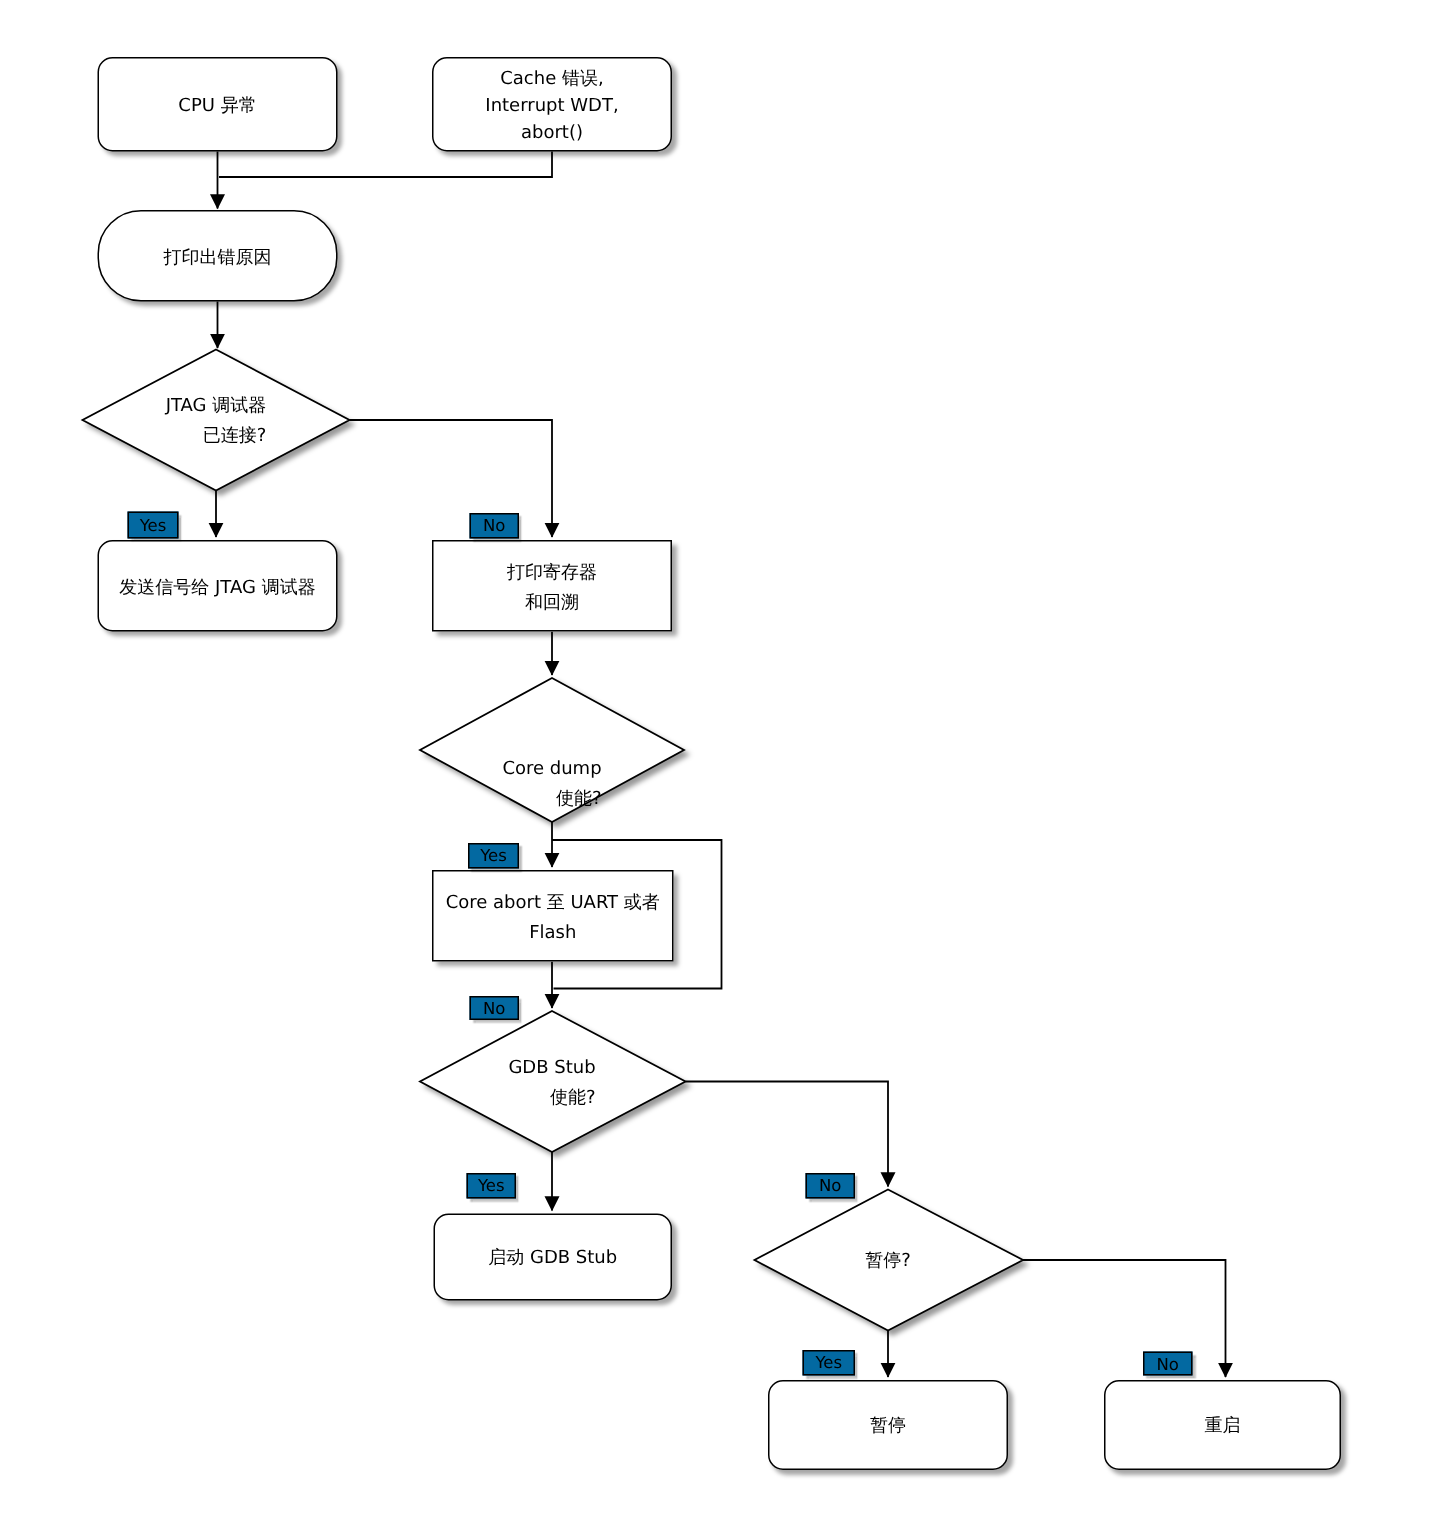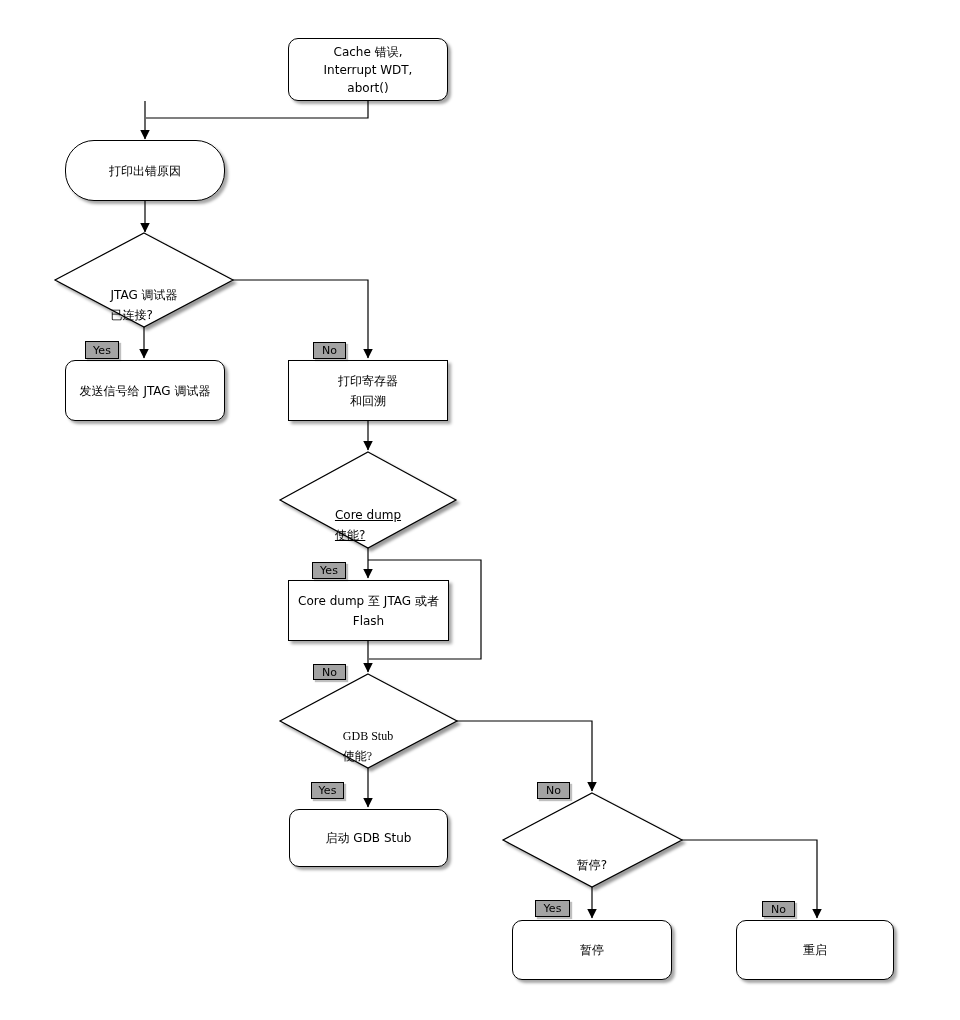--- a/index.html
+++ b/index.html
@@ -38,34 +38,33 @@
   }
   .node.rounded { border-radius: 10px; }
   .node .node-label { white-space: pre-line; width: 100%; }
   .node.tight { line-height: 18px; }
   .dlabel {
     position: absolute;
     z-index: 3;
     display: flex;
     align-items: center;
     justify-content: center;
-    text-align: left;
+    text-align: right;
     font-size: 12px;
     line-height: 20px;
     color: #000000;
     white-space: pre-line;
     pointer-events: none;
-    margin-top: 25px;
   }
   .chip {
     position: absolute;
     z-index: 4;
     box-sizing: border-box;
     border: 1px solid #000000;
-    background: #a3a3a3;
+    background: #0369a1;
     box-shadow: 2px 2px 1px rgba(0,0,0,0.25);
     display: flex;
     align-items: center;
     justify-content: center;
     font-size: 11px;
     color: #000000;
     text-align: right;
   }
 </style>
 </head>
@@ -100,20 +99,23 @@
       <path d="M368 548 L368 578" marker-end="url(#arrowhead)"></path>
       <path d="M368 560 L481 560 L481 659 L369 659"></path>
       <path d="M368 641 L368 672" marker-end="url(#arrowhead)"></path>
       <path d="M368 768 L368 807" marker-end="url(#arrowhead)"></path>
       <path d="M457 721 L592 721 L592 791" marker-end="url(#arrowhead)"></path>
       <path d="M592 887 L592 918" marker-end="url(#arrowhead)"></path>
       <path d="M682 840 L817 840 L817 918" marker-end="url(#arrowhead)"></path>
     </g>
   </svg>
 
+  <div class="node rounded" style="left:65px;  top:38px;  width:160px; height:63px;">
+    <div class="node-label">CPU 异常</div>
+  </div>
 
   <div class="node rounded tight" style="left:288px; top:38px;  width:160px; height:63px;">
     <div class="node-label">Cache 错误,
 Interrupt WDT,
 abort()</div>
   </div>
 
   <div class="node" style="left:65px;  top:140px; width:160px; height:61px;border-radius:29px;">
     <div class="node-label">打印出错原因</div>
   </div>
@@ -121,40 +123,40 @@
   <div class="node" style="left:288px; top:360px; width:160px; height:61px;">
     <div class="node-label">打印寄存器
 和回溯</div>
   </div>
 
   <div class="node rounded" style="left:65px;  top:360px; width:160px; height:61px;">
     <div class="node-label">发送信号给 JTAG 调试器</div>
   </div>
 
   <div class="node" style="left:288px; top:580px; width:161px; height:61px;">
-    <div class="node-label">Core dump 至 JTAG 或者 Flash</div>
+    <div class="node-label">Core abort 至 UART 或者 Flash</div>
   </div>
 
   <div class="node rounded" style="left:289px; top:809px; width:159px; height:58px;">
     <div class="node-label">启动 GDB Stub</div>
   </div>
 
   <div class="node rounded" style="left:512px; top:920px; width:160px; height:60px;">
     <div class="node-label">暂停</div>
   </div>
 
   <div class="node rounded" style="left:736px; top:920px; width:158px; height:60px;">
     <div class="node-label">重启</div>
   </div>
 
   <div class="dlabel" style="left:74px;  top:257px; width:140px; height:46px;">JTAG 调试器
 已连接?</div>
-  <div class="dlabel" style="left:298px; top:477px; width:140px; height:46px;text-decoration:underline;">Core dump
+  <div class="dlabel" style="left:298px; top:499px; width:140px; height:46px;">Core dump
 使能?</div>
-  <div class="dlabel" style="left:298px; top:698px; width:140px; height:46px;font-family:Liberation Serif, serif;">GDB Stub
+  <div class="dlabel" style="left:298px; top:698px; width:140px; height:46px;">GDB Stub
 使能?</div>
   <div class="dlabel" style="left:522px; top:828px; width:140px; height:24px;">暂停?</div>
 
   <div class="chip" style="left:85px;  top:341px; width:34px; height:18px;">Yes</div>
   <div class="chip" style="left:313px; top:342px; width:33px; height:17px;">No</div>
   <div class="chip" style="left:312px; top:562px; width:34px; height:17px;">Yes</div>
   <div class="chip" style="left:313px; top:664px; width:33px; height:16px;">No</div>
   <div class="chip" style="left:311px; top:782px; width:33px; height:17px;">Yes</div>
   <div class="chip" style="left:537px; top:782px; width:33px; height:17px;">No</div>
   <div class="chip" style="left:535px; top:900px; width:35px; height:17px;">Yes</div>

